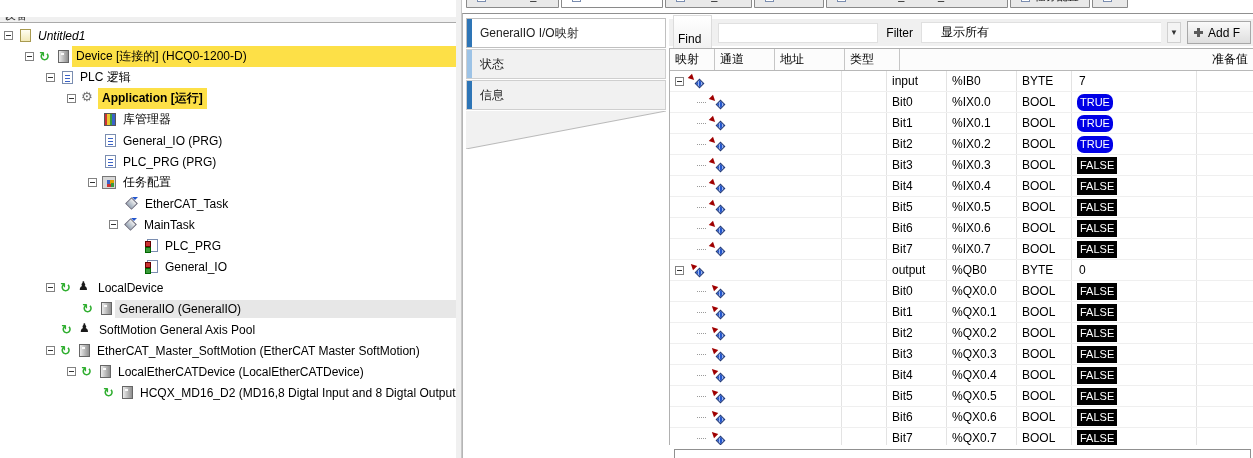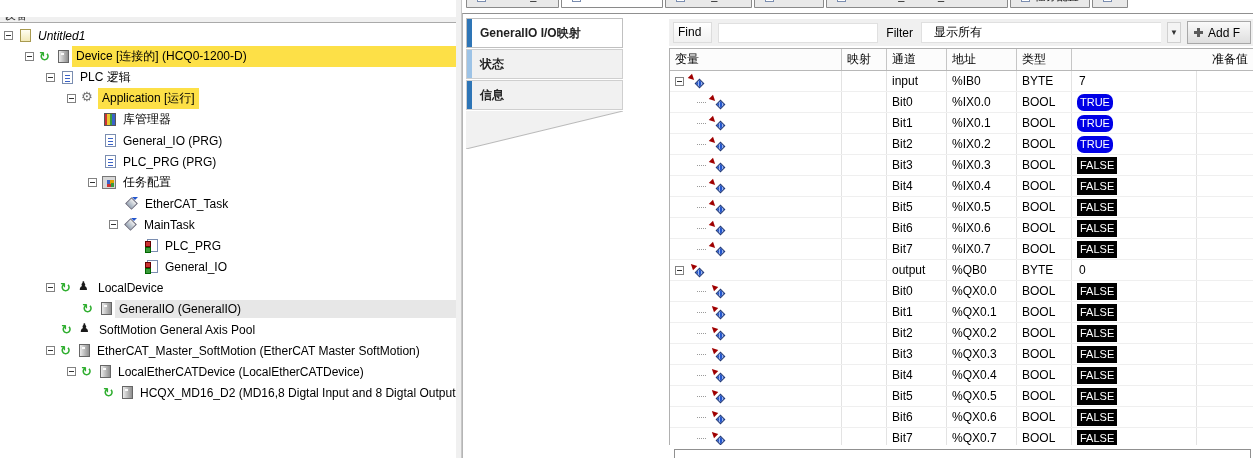--- a/index.html
+++ b/index.html
@@ -18,21 +18,21 @@
   
   .left-panel { position: absolute; left: 0; top: 17px; width: 493px; height: 458px; background: #fff;
                 border-right: 1px solid #9a9a9a; overflow: hidden; }
   .panel-head { height: 6px; background: #f0f0f0; border-bottom: 1px solid #aaa; overflow: hidden; padding-left: 4px; }
   .panel-head span { display: block; margin-top: -10px; font-size: 12px; color: #333; }
   .tree { padding-top: 2px; position: relative; }
   .combo-btn { position: absolute; right: 8px; top: 10px; width: 18px; height: 16px; border: 1px solid #7a7a7a;
                background: linear-gradient(#fdfdfd,#e4e4e4); font-size: 8px; color: #222; text-align: center; line-height: 15px; }
   .trow { display: flex; align-items: center; height: 21px; white-space: nowrap; }
   .tlabel { padding: 2px 4px; }
-  .tlabel.b { font-weight: normal; }
+  .tlabel.b { font-weight: bold; }
   .tlabel.i { font-style: italic; }
   .hl-green-full .tlabel, .hl-gray-full .tlabel { flex: 1; }
   .hl-green-full .tlabel, .hl-green .tlabel { background: #fde047; }
   .hl-gray-full .tlabel { background: #e7e7e7; }
 
   .expbox { width: 9px; height: 9px; border: 1px solid #828282; background: #fff; margin-right: 5px; flex: none; position: relative; }
   .expbox::after { content: ""; position: absolute; left: 1px; right: 1px; top: 3px; height: 1px; background: #333; }
   .expspace { width: 15px; flex: none; }
   .ico-refresh { width: 14px; flex: none; color: #2fae2f; font-weight: bold; font-size: 13px; line-height: 13px; margin-right: 3px; }
 
@@ -53,35 +53,35 @@
   .tico-task::after { content: ""; position: absolute; right: 0; top: 0; border: 3px solid transparent; border-top-color: #2255cc; }
   .tico-prgcall::before { content: ""; position: absolute; left: -3px; top: 1px; width: 4px; height: 4px; background: #cc3333; border: 1px solid #600; }
   .tico-prgcall::after { content: ""; position: absolute; left: -3px; top: 7px; width: 4px; height: 4px; background: #3a9a3a; border: 1px solid #060; }
   .tico-pawn::after { content: "♟"; position: absolute; left: 1px; top: -2px; font-size: 12px; color: #1a1a1a; }
 
   
   .splitter { position: absolute; left: 456px; top: 0; width: 6px; height: 458px; background: #f0f0f0; border-right: 1px solid #c8c8c8; }
 
   
   .editor { position: absolute; left: 462px; right: 0; top: 13px; bottom: 0; background: #fff; border-top: 1px solid #909090; border-left: 1px solid #b5b5b5; }
-  .side-tabs { position: absolute; left: 3px; top: 4px; width: 157px; font-weight: bold; }
+  .side-tabs { position: absolute; left: 3px; top: 4px; width: 200px; }
   .stab { position: relative; height: 30px; margin-bottom: 1px; background: #f1f1f1; border: 1px solid #cfcfcf;
           display: flex; align-items: center; padding-left: 13px; font-size: 12px; color: #222; }
   .stab .bar { position: absolute; left: 0; top: 0; bottom: 0; width: 5px; background: #2e75b6; }
   .stab.light .bar { background: #9dc3e6; }
   .stab.active { background: #fff; border-color: #c0c0c0; }
   .slant { height: 38px; background: linear-gradient(to bottom right, #f1f1f1 calc(50% - 1px), #b9b9b9 50%, #ffffff calc(50% + 1px)); }
 
   .content { position: absolute; left: 206px; right: 0; top: 0; bottom: 0; }
   .toolbar { position: absolute; left: 0; right: 0; top: 5px; height: 27px; background: #f0f0f0;
              display: flex; align-items: center; padding: 0 2px 0 4px; gap: 6px; }
-  .find-btn { padding: 2px 10px 3px 4px; background: linear-gradient(#ffffff,#f1f1f1); border: 1px solid #dcdcdc; }
+  .find-btn { padding: 16px 10px 3px 4px; background: linear-gradient(#ffffff,#f1f1f1); border: 1px solid #dcdcdc; }
   .find-input { flex: 0 0 160px; height: 20px; background: #fff; border: 1px solid #e0e0e0; }
   .filter-lbl { padding: 0 2px; }
-  .filter-combo { flex: 1; height: 21px; background: #fff; border: 1px solid #e0e0e0; border-right: none; display: flex; align-items: center; padding-left: 12px; }
+  .filter-combo { flex: 1; height: 21px; background: #fff; border: 1px solid #e0e0e0; border-right: none; display: flex; align-items: center; padding-left: 19px; }
   .combo-arrow { width: 14px; height: 21px; border: 1px solid #d0d0d0; background: #f4f4f4; font-size: 8px; text-align: center; line-height: 20px; color: #333; flex: none; }
   .add-btn { flex: none; width: 64px; height: 23px; border: 1px solid #a8a8a8; background: linear-gradient(#fafafa,#dedede);
              display: flex; align-items: center; gap: 5px; padding-left: 6px; overflow: hidden; white-space: nowrap; }
   .plus-ico { width: 9px; height: 9px; flex: none;
       background: linear-gradient(#5a5a5a,#5a5a5a) center/9px 3px no-repeat, linear-gradient(#5a5a5a,#5a5a5a) center/3px 9px no-repeat; }
 
   
   .grid { position: absolute; left: 0; right: 0; top: 34px; bottom: 13px; overflow: hidden;
           border-top: 1px solid #b0b0b0; border-left: 1px solid #b0b0b0; background: #fff; }
   .ghead { display: flex; height: 22px; background: #fcfcfc; border-bottom: 1px solid #b8b8b8; }
@@ -282,21 +282,20 @@
         <span class="filter-combo">显示所有</span>
         <span class="combo-arrow">▼</span>
         <span class="add-btn">
           <span class="plus-ico"></span>
           <span>Add F</span>
         </span>
       </div>
 
       <div class="grid">
         <div class="ghead">
-          <span class="c c-var">变量</span>
           <span class="c c-map">映射</span>
           <span class="c c-ch">通道</span>
           <span class="c c-addr">地址</span>
           <span class="c c-type">类型</span>
           <span class="c c-prep">准备值</span>
         </div>
         <div class="gbody">
             <div class="grow">
               <span class="c c-var">
                 <span class="expbox"></span>

